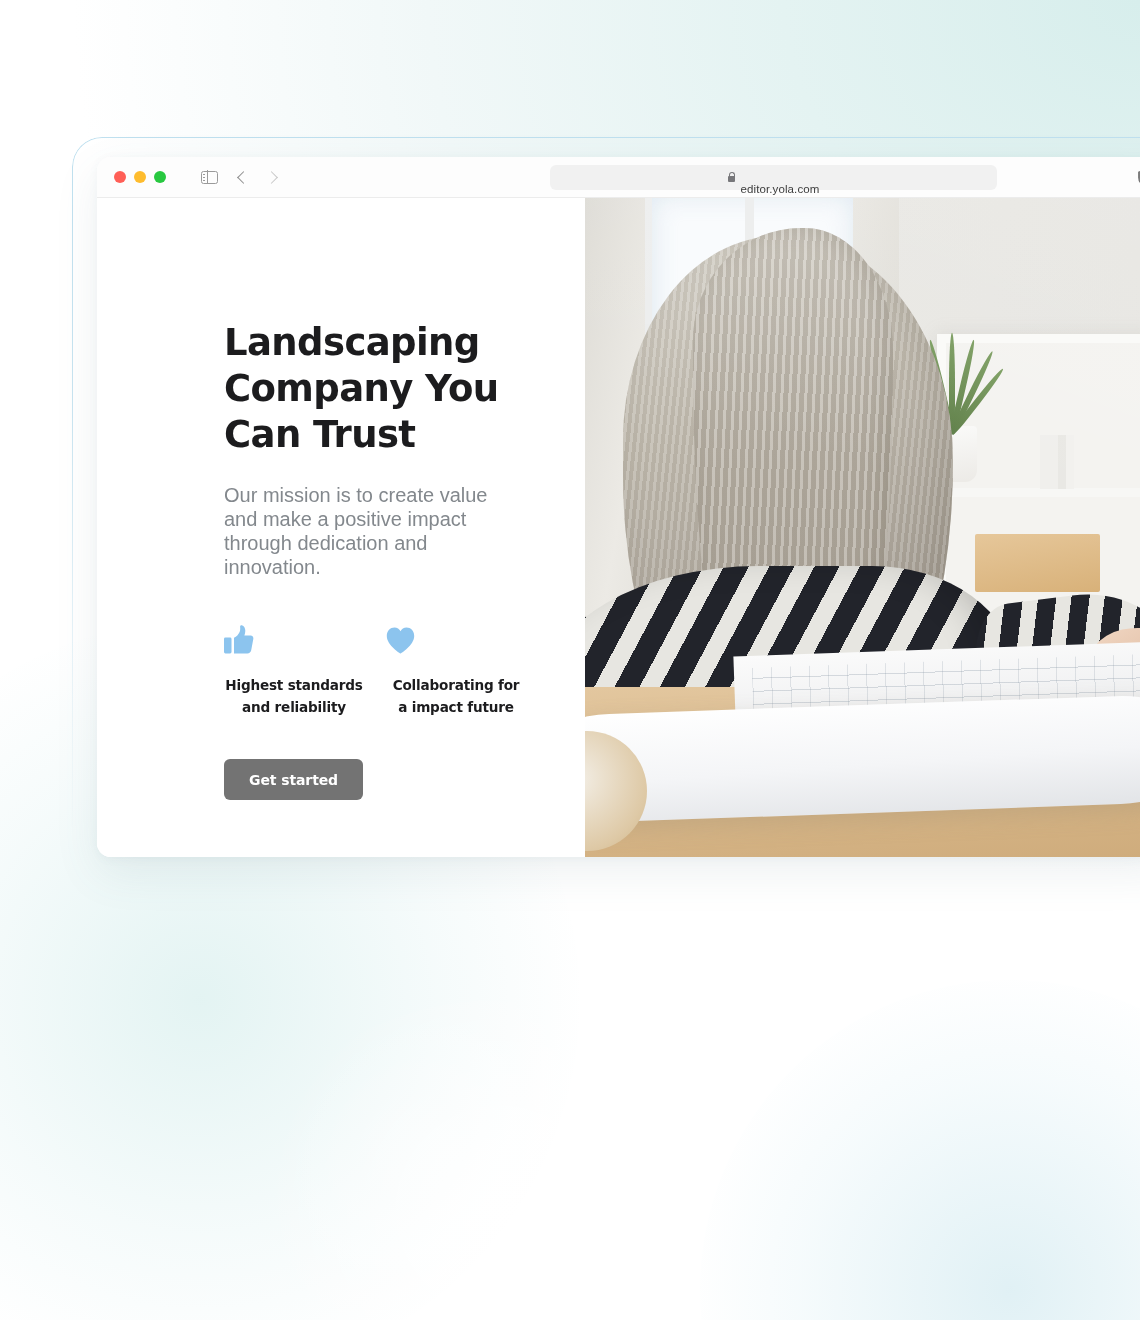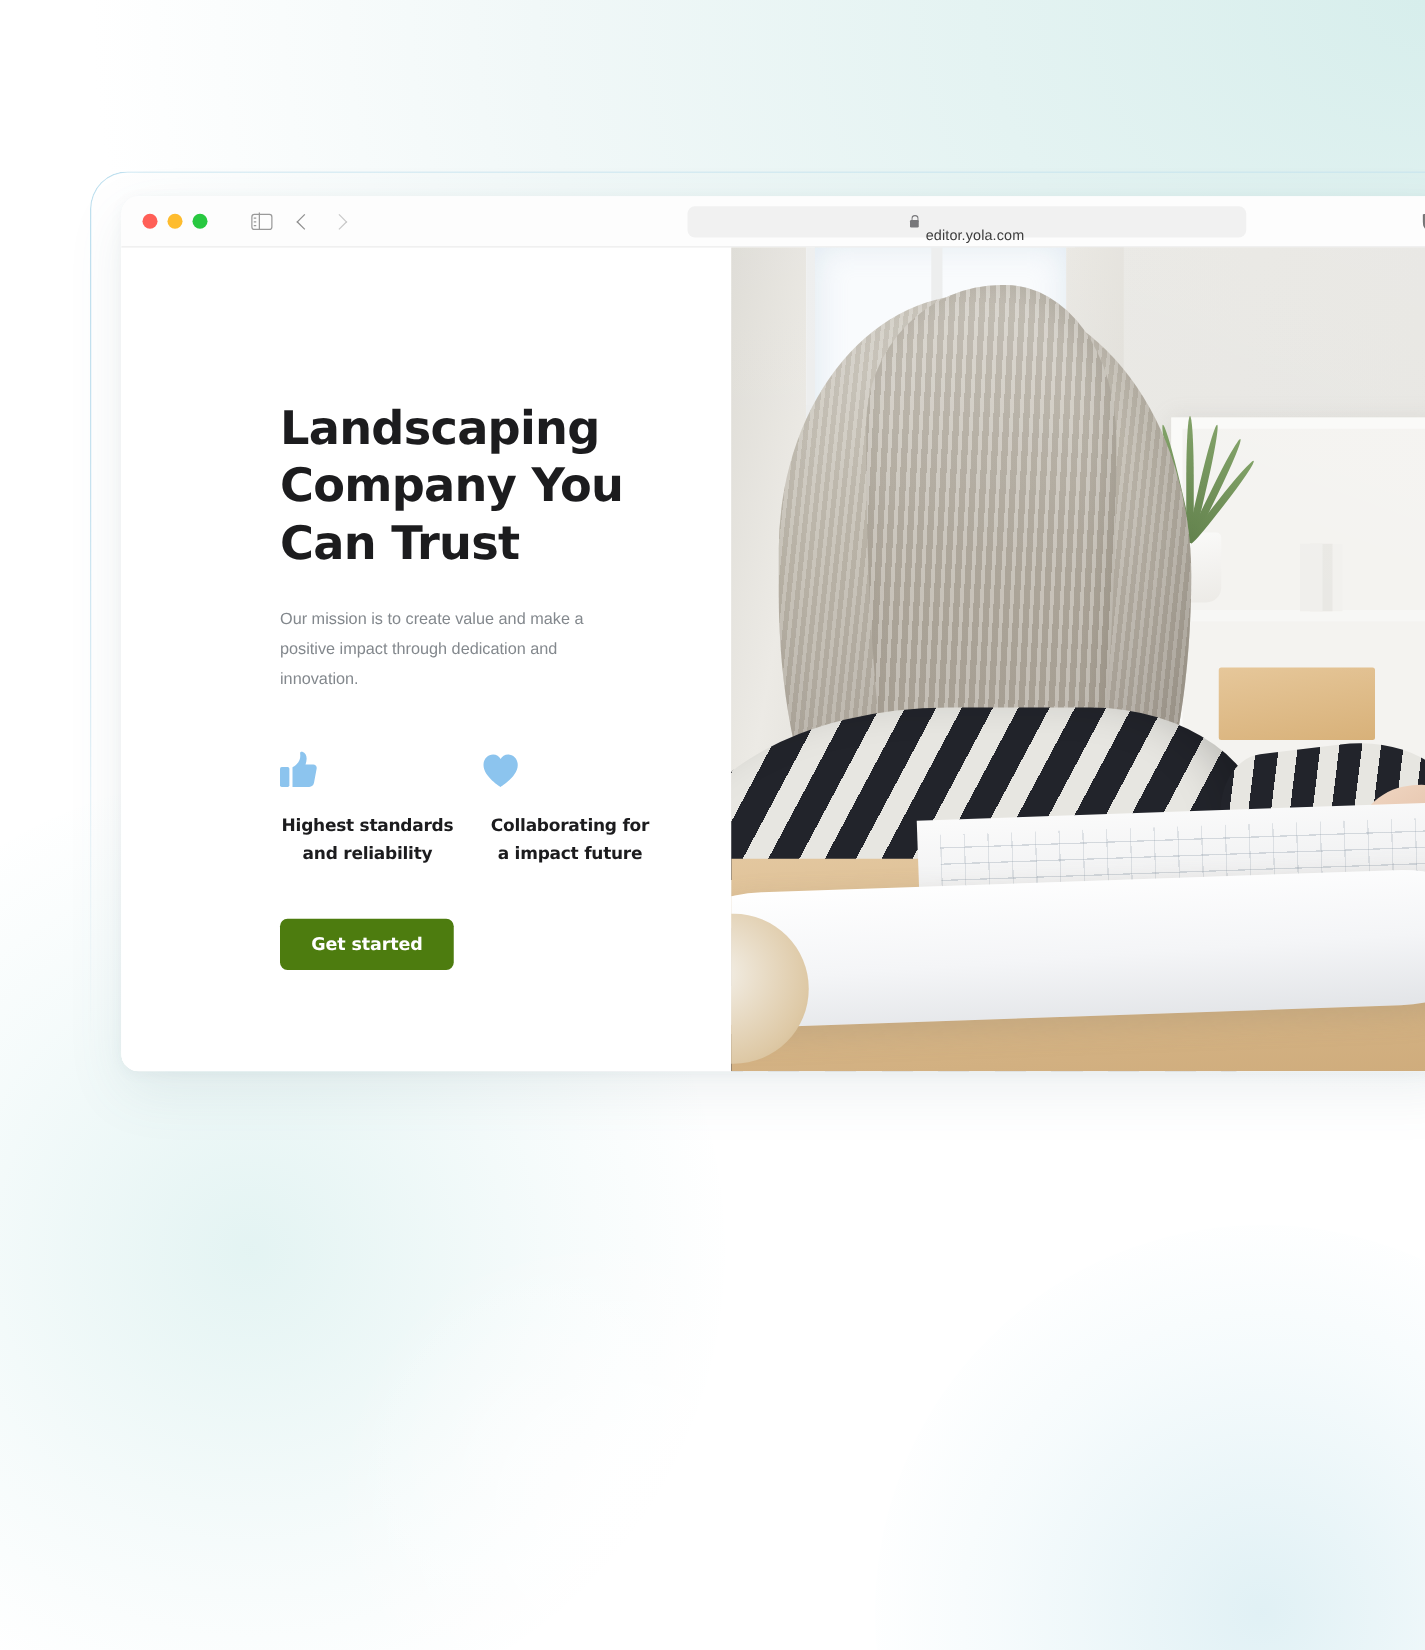--- a/index.html
+++ b/index.html
@@ -195,21 +195,21 @@
     font-size: 37px;
     line-height: 46px;
     font-weight: bold;
     color: #1c1c1e;
     letter-spacing: -0.6px;
     max-width: 275px;
   }
 
   #hero-sub {
     margin-top: 25px;
-    font-size: 13px;
+    font-size: 20px;
     line-height: 24px;
     color: #83888d;
     max-width: 280px;
   }
 
   #features {
     margin-top: 43px;
     display: flex;
     gap: 0;
   }
@@ -227,21 +227,21 @@
     text-align: center;
   }
 
   #cta-button {
     margin-top: 41px;
     display: inline-flex;
     align-items: center;
     justify-content: center;
     height: 41px;
     padding: 0 25px;
-    background: #4d7c0f;
+    background: #737373;
     color: #fff;
     border: none;
     border-radius: 6px;
     font-family: "DejaVu Sans", sans-serif;
     font-size: 14px;
     font-weight: bold;
     letter-spacing: -0.1px;
     cursor: pointer;
   }
 

